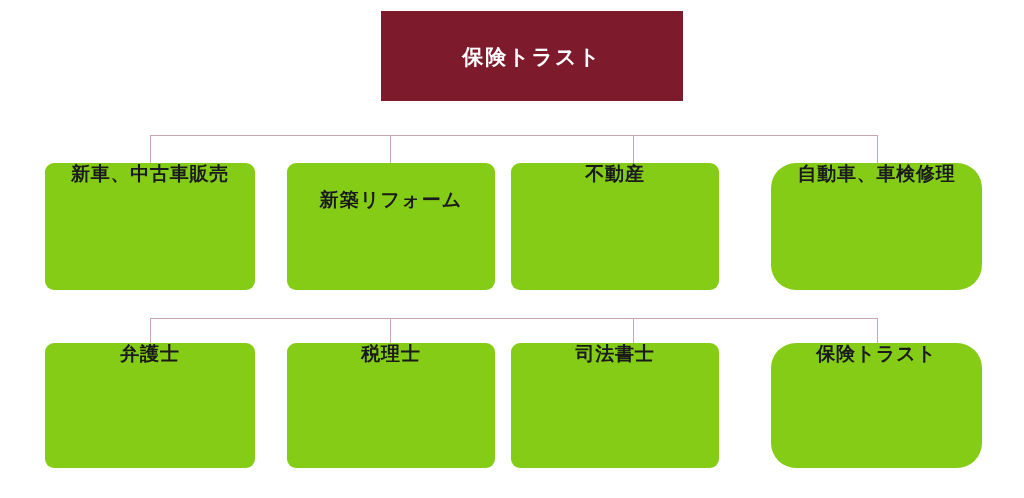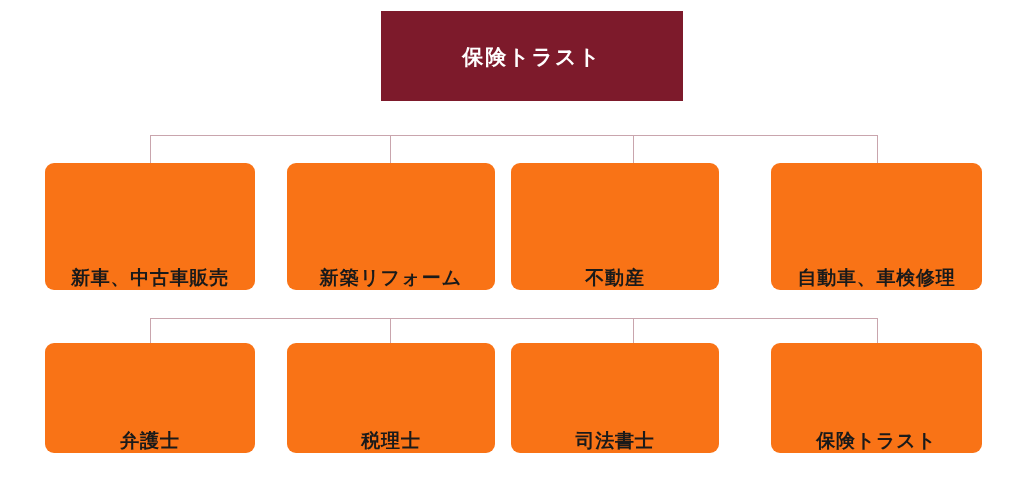--- a/index.html
+++ b/index.html
@@ -53,49 +53,49 @@
   }
   .drop {
     position: absolute;
     width: 1px;
     background: #c9a5ad;
   }
 
   
   .node {
     position: absolute;
-    background: #f97316;
+    background: #84cc16;
     border-radius: 9px;
     display: flex;
-    align-items: flex-end;
+    align-items: flex-start;
     justify-content: center;
     box-sizing: border-box;
   }
   .node-label {
     color: #1a1a1a;
     font-size: 19px;
     font-weight: bold;
     letter-spacing: 0.04em;
     line-height: 1.2;
     white-space: nowrap;
     text-align: center;
   }
   .node-label.emphasis {
     letter-spacing: 0.06em;
     margin-top: 26px;
   }
 
   
   .row1 .node { top: 163px; height: 127px; }
-  .row2 .node { top: 343px; height: 110px; }
+  .row2 .node { top: 343px; height: 125px; }
 
   .col0 { left: 45px;  width: 210px; }
   .col1 { left: 287px; width: 208px; }
   .col2 { left: 511px; width: 208px; }
-  .col3 { left: 771px; width: 211px; }
+  .col3 { left: 771px; width: 211px; border-radius: 25px; }
 </style>
 </head>
 <body>
 
 <div id="org-chart">
 
   <div class="root-node">
     <span class="root-label">保険トラスト</span>
   </div>
 

